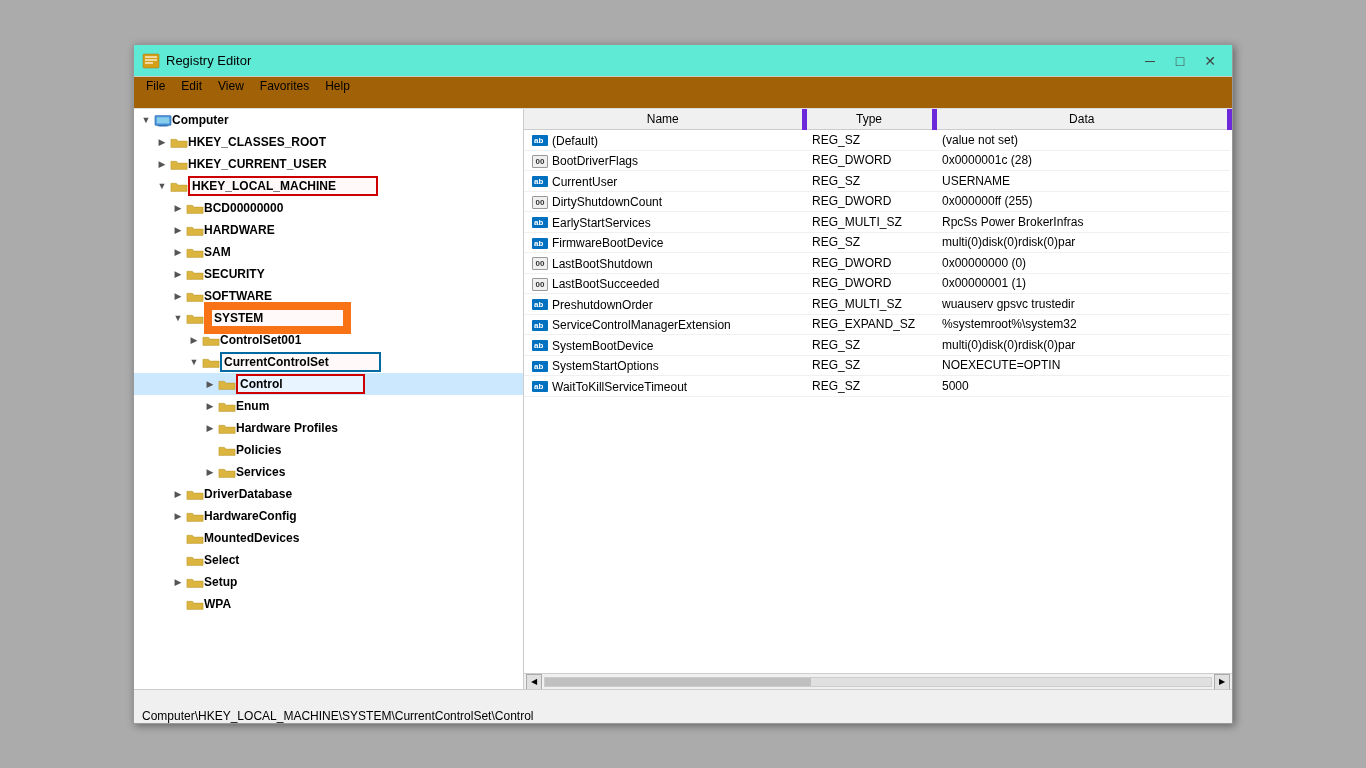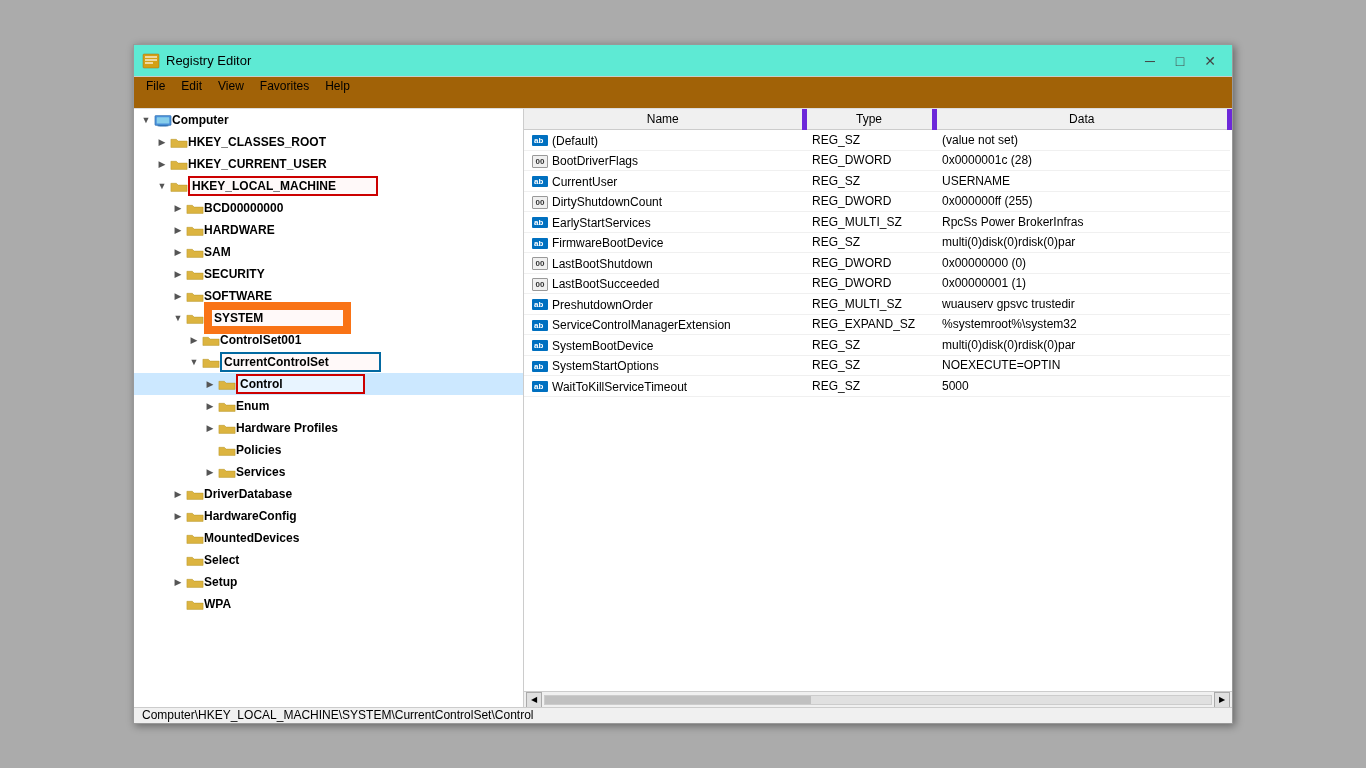--- a/index.html
+++ b/index.html
@@ -223,25 +223,25 @@
       border: 1px solid #ccc;
     }
     .h-scroll-thumb {
       width: 40%;
       height: 100%;
       background: #c0c0c0;
     }
 
     
     .status-bar {
-      height: 16px;
+      height: 34px;
       background: #f0f0f0;
       border-top: 1px solid #ccc;
       display: flex;
-      align-items: flex-start;
+      align-items: flex-end;
       padding: 0 8px;
       font-size: 12px;
     }
 
     
     .folder-svg { width: 18px; height: 16px; }
 
     
     .indent-0 { padding-left: 4px; }
     .indent-1 { padding-left: 20px; }

